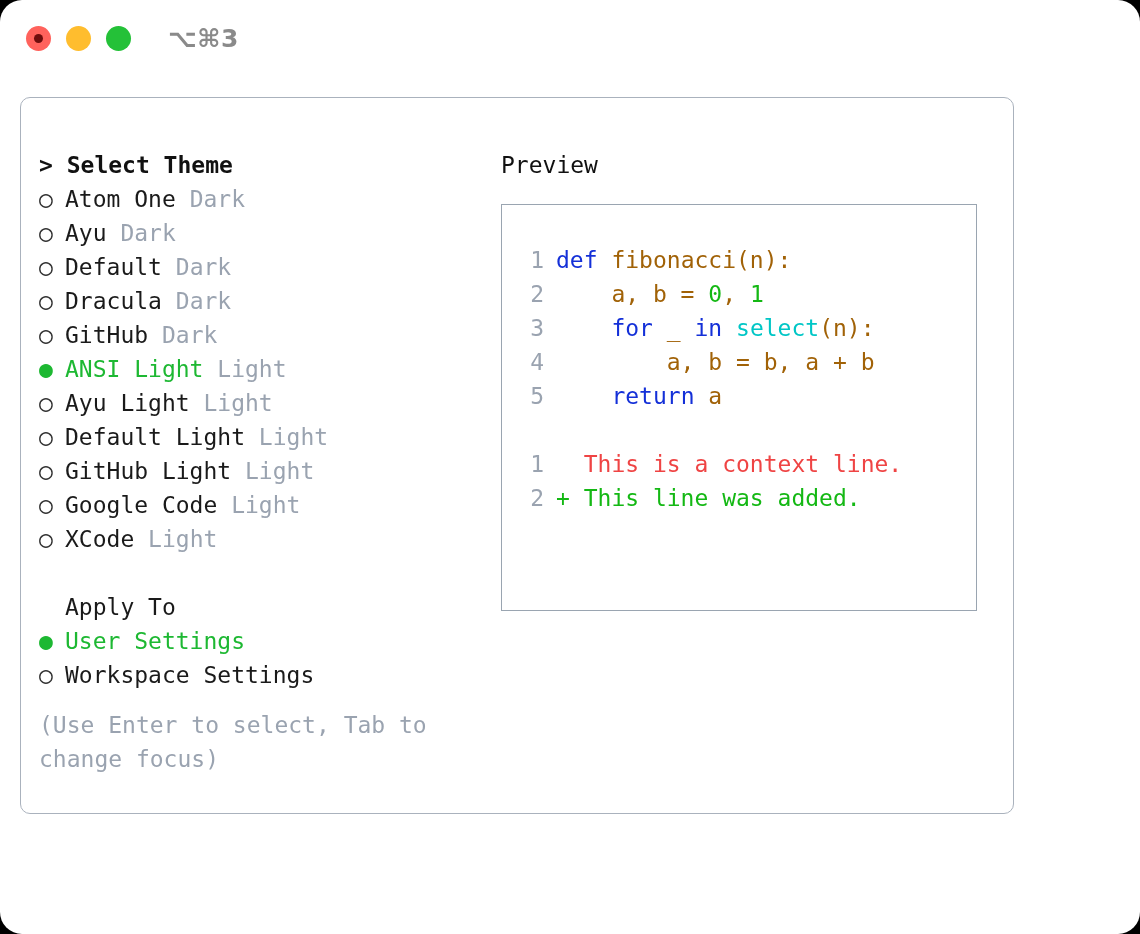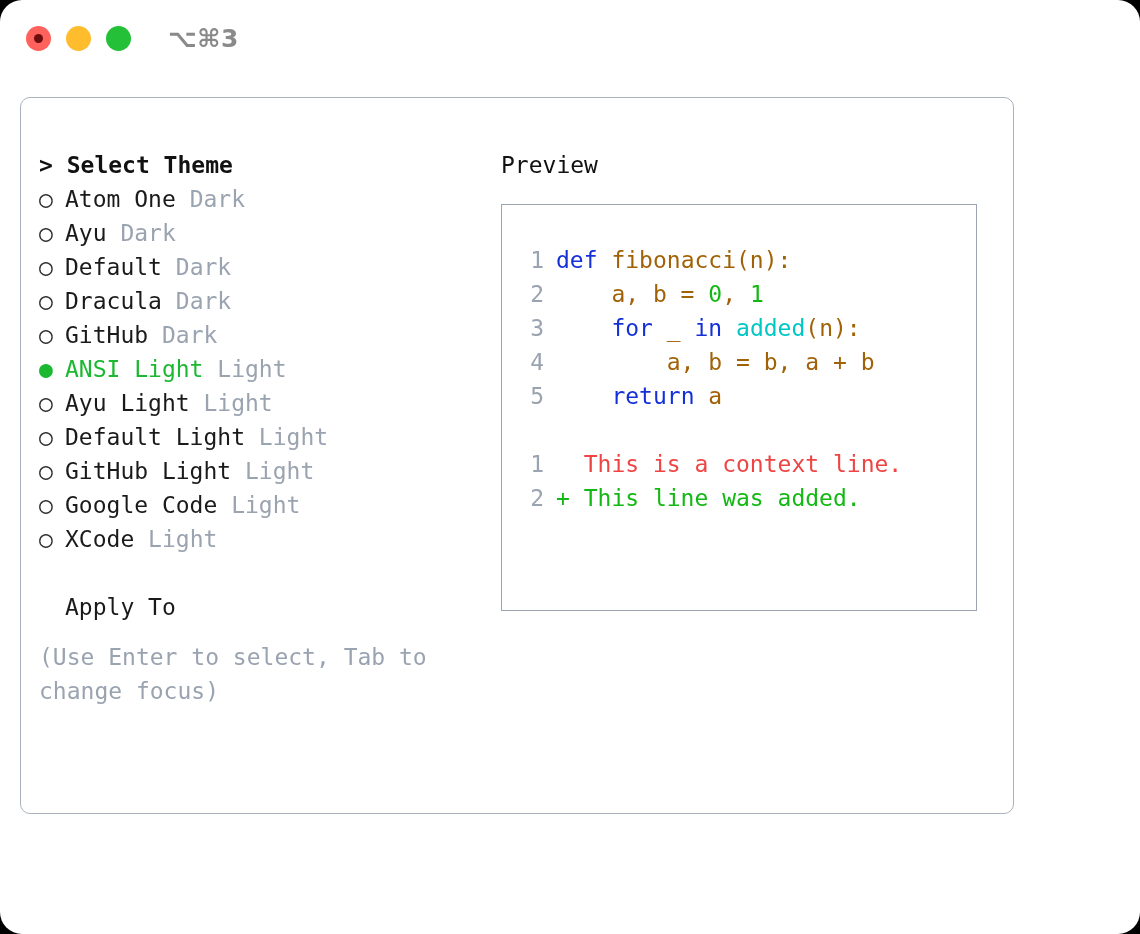--- a/index.html
+++ b/index.html
@@ -237,31 +237,35 @@
             <div class="opt-row"><span class="marker marker-circle">○</span><span class="opt-name">GitHub</span><span class="opt-variant"> Dark</span></div>
             <div class="opt-row selected"><span class="marker marker-dot">●</span><span class="opt-name">ANSI Light</span><span class="opt-variant"> Light</span></div>
             <div class="opt-row"><span class="marker marker-circle">○</span><span class="opt-name">Ayu Light</span><span class="opt-variant"> Light</span></div>
             <div class="opt-row"><span class="marker marker-circle">○</span><span class="opt-name">Default Light</span><span class="opt-variant"> Light</span></div>
             <div class="opt-row"><span class="marker marker-circle">○</span><span class="opt-name">GitHub Light</span><span class="opt-variant"> Light</span></div>
             <div class="opt-row"><span class="marker marker-circle">○</span><span class="opt-name">Google Code</span><span class="opt-variant"> Light</span></div>
             <div class="opt-row"><span class="marker marker-circle">○</span><span class="opt-name">XCode</span><span class="opt-variant"> Light</span></div>
           </div>
         <div class="spacer-row"></div>
         <div class="section-header"><span class="marker marker-blank">○</span><span>Apply To</span></div>
+        <div id="apply-items">
+            <div class="opt-row selected"><span class="marker marker-dot">●</span><span class="opt-name">User Settings</span></div>
+            <div class="opt-row"><span class="marker marker-circle">○</span><span class="opt-name">Workspace Settings</span></div>
+          </div>
         <div class="hint">(Use Enter to select, Tab to change focus)</div>
       </div>
 
       <div class="right-pane">
         <div class="preview-label">Preview</div>
         <div class="preview-box">
           <div class="code-area">
             <div id="code-lines">
                 <div class="code-line"><span class="ln">1</span><span class="code-body"><span class="tok-kw">def </span><span class="tok-plain">fibonacci(n):</span></span></div>
                 <div class="code-line"><span class="ln">2</span><span class="code-body"><span class="tok-plain">    a, b = </span><span class="tok-num">0</span><span class="tok-plain">, </span><span class="tok-num">1</span></span></div>
-                <div class="code-line"><span class="ln">3</span><span class="code-body"><span class="tok-plain">    </span><span class="tok-kw">for</span><span class="tok-plain"> _ </span><span class="tok-kw">in</span><span class="tok-plain"> </span><span class="tok-built">added</span><span class="tok-plain">(n):</span></span></div>
+                <div class="code-line"><span class="ln">3</span><span class="code-body"><span class="tok-plain">    </span><span class="tok-kw">for</span><span class="tok-plain"> _ </span><span class="tok-kw">in</span><span class="tok-plain"> </span><span class="tok-built">select</span><span class="tok-plain">(n):</span></span></div>
                 <div class="code-line"><span class="ln">4</span><span class="code-body"><span class="tok-plain">        a, b = b, a + b</span></span></div>
                 <div class="code-line"><span class="ln">5</span><span class="code-body"><span class="tok-plain">    </span><span class="tok-kw">return</span><span class="tok-plain"> a</span></span></div>
               </div>
             <div class="code-line">&nbsp;</div>
             <div id="diff-lines">
                 <div class="code-line"><span class="ln">1</span><span class="code-body diff-ctx">  This is a context line.</span></div>
                 <div class="code-line"><span class="ln">2</span><span class="code-body diff-add">+ This line was added.</span></div>
               </div>
           </div>
         </div>

